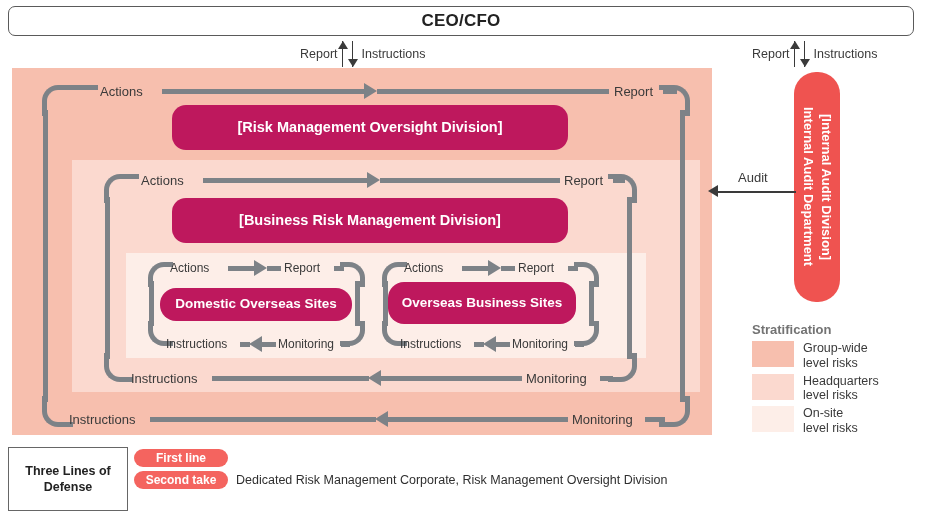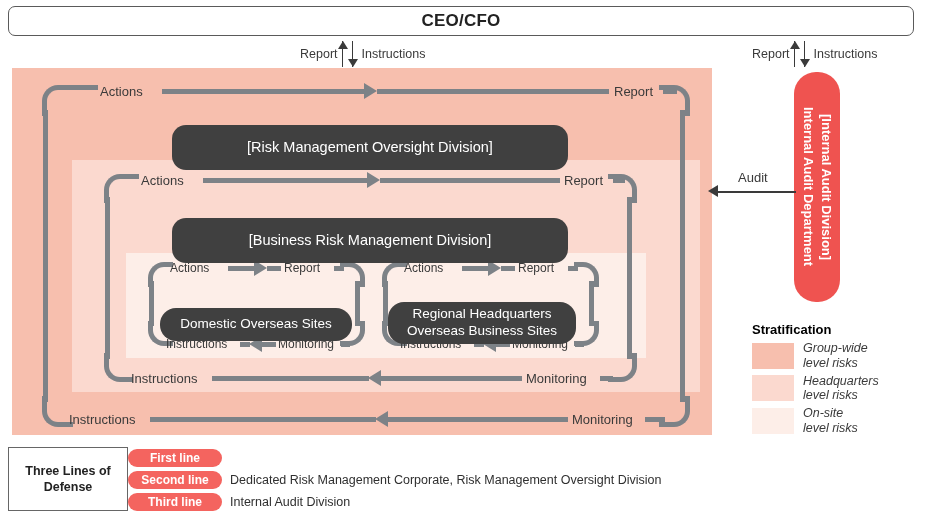--- a/index.html
+++ b/index.html
@@ -22,23 +22,23 @@
            border-right:5px solid transparent;}
   .vstem.up b{top:0;border-bottom:8px solid #3a3a3a;}
   .vstem.down b{bottom:0;border-top:8px solid #3a3a3a;}
 
   
   #panel1{left:12px;top:68px;width:700px;height:367px;background:#f7bfae;}
   #panel2{left:72px;top:160px;width:628px;height:232px;background:#fbd9cf;}
   #panel3{left:126px;top:253px;width:520px;height:105px;background:#fdeee8;}
 
   
-  .pill{background:#404040;color:#fff;border-radius:17px;display:flex;
+  .pill{background:#be185d;color:#fff;border-radius:17px;display:flex;
         align-items:center;justify-content:center;text-align:center;
-        font-weight:normal;line-height:1.25;box-sizing:border-box;margin-top:20px;}
+        font-weight:bold;line-height:1.25;box-sizing:border-box;}
   #box-oversight{left:172px;top:105px;width:396px;height:45px;font-size:14.5px;border-radius:14px;}
   #box-dedicated{left:172px;top:198px;width:396px;height:45px;font-size:14.5px;border-radius:14px;}
   #box-domestic{left:160px;top:288px;width:192px;height:33px;font-size:13.5px;border-radius:16px;}
   #box-regional{left:388px;top:282px;width:188px;height:42px;font-size:13.5px;border-radius:16px;}
 
   
   #box-audit{left:794px;top:72px;width:46px;height:230px;background:#ef5350;
              border-radius:22px;color:#fff;font-weight:bold;font-size:13px;
              display:flex;align-items:center;justify-content:center;}
   #box-audit .vt{writing-mode:vertical-rl;text-orientation:mixed;
@@ -60,31 +60,31 @@
            border-bottom:8px solid transparent;border-right:13px solid #7d8287;}
 
   
   #audit-stem{left:716px;top:191px;width:80px;height:1.6px;background:#3a3a3a;}
   #audit-head{left:708px;top:185px;width:0;height:0;border-top:6px solid transparent;
               border-bottom:6px solid transparent;border-right:10px solid #3a3a3a;}
   #audit-label{left:738px;top:170px;font-size:13px;}
 
   
   #legend{left:752px;top:322px;width:172px;}
-  #legend .ttl{font-size:13px;font-weight:bold;color:#000000;margin-bottom:4px;}
-  .leg-row{display:flex;align-items:center;margin-bottom:3px;font-style:italic;}
+  #legend .ttl{font-size:13px;font-weight:bold;color:#737373;margin-bottom:4px;}
+  .leg-row{display:flex;align-items:flex-start;margin-bottom:3px;}
   .leg-sw{width:42px;height:26px;flex:0 0 42px;}
   .leg-tx{font-size:12.5px;line-height:1.18;margin-left:9px;color:#3a3a3a;}
 
   
   #tlod-box{left:8px;top:447px;width:120px;height:64px;border:1.2px solid #666;
             background:#fff;display:flex;align-items:center;justify-content:center;
             text-align:center;font-size:12.5px;font-weight:bold;line-height:1.3;
             box-sizing:border-box;color:#222;}
-  #tlod-list{left:128px;top:447px;width:785px;}
+  #tlod-list{left:134px;top:447px;width:785px;}
   .tl-row{display:flex;align-items:center;height:21px;margin-bottom:1px;}
   .tl-badge{background:#f4645f;color:#fff;border-radius:11px;width:94px;height:18px;
             font-size:12px;font-weight:bold;display:flex;align-items:center;
             justify-content:center;flex:0 0 94px;}
   .tl-desc{font-size:12.5px;margin-left:8px;color:#2f2f2f;white-space:nowrap;}
 </style>
 </head>
 <body>
 
 <div class="abs" id="ceo-box">
@@ -210,21 +210,20 @@
     <div>[Business Risk Management Division]</div>
   </div>
 </div>
 
 <div class="abs pill" id="box-domestic">
   <div>Domestic Overseas Sites</div>
 </div>
 
 <div class="abs pill" id="box-regional">
   <div>
-    <div>Regional Headquarters</div>
     <div>Overseas Business Sites</div>
   </div>
 </div>
 
 <div class="abs" id="box-audit">
   <div class="vt">[Internal Audit Division]
 Internal Audit Department</div>
 </div>
 <div class="abs" id="audit-stem"></div>
 <div class="abs" id="audit-head"></div>
@@ -263,20 +262,16 @@
     <div>Three Lines of</div>
     <div>Defense</div>
   </div>
 </div>
 
 <div class="abs" id="tlod-list">
   <div class="tl-row">
     <div class="tl-badge">First line</div>
   </div>
   <div class="tl-row">
-    <div class="tl-badge">Second line</div>
+    <div class="tl-badge">Second take</div>
     <div class="tl-desc">Dedicated Risk Management Corporate, Risk Management Oversight Division</div>
   </div>
-  <div class="tl-row">
-    <div class="tl-badge">Third line</div>
-    <div class="tl-desc">Internal Audit Division</div>
-  </div>
 </div>
 
 </body></html>

